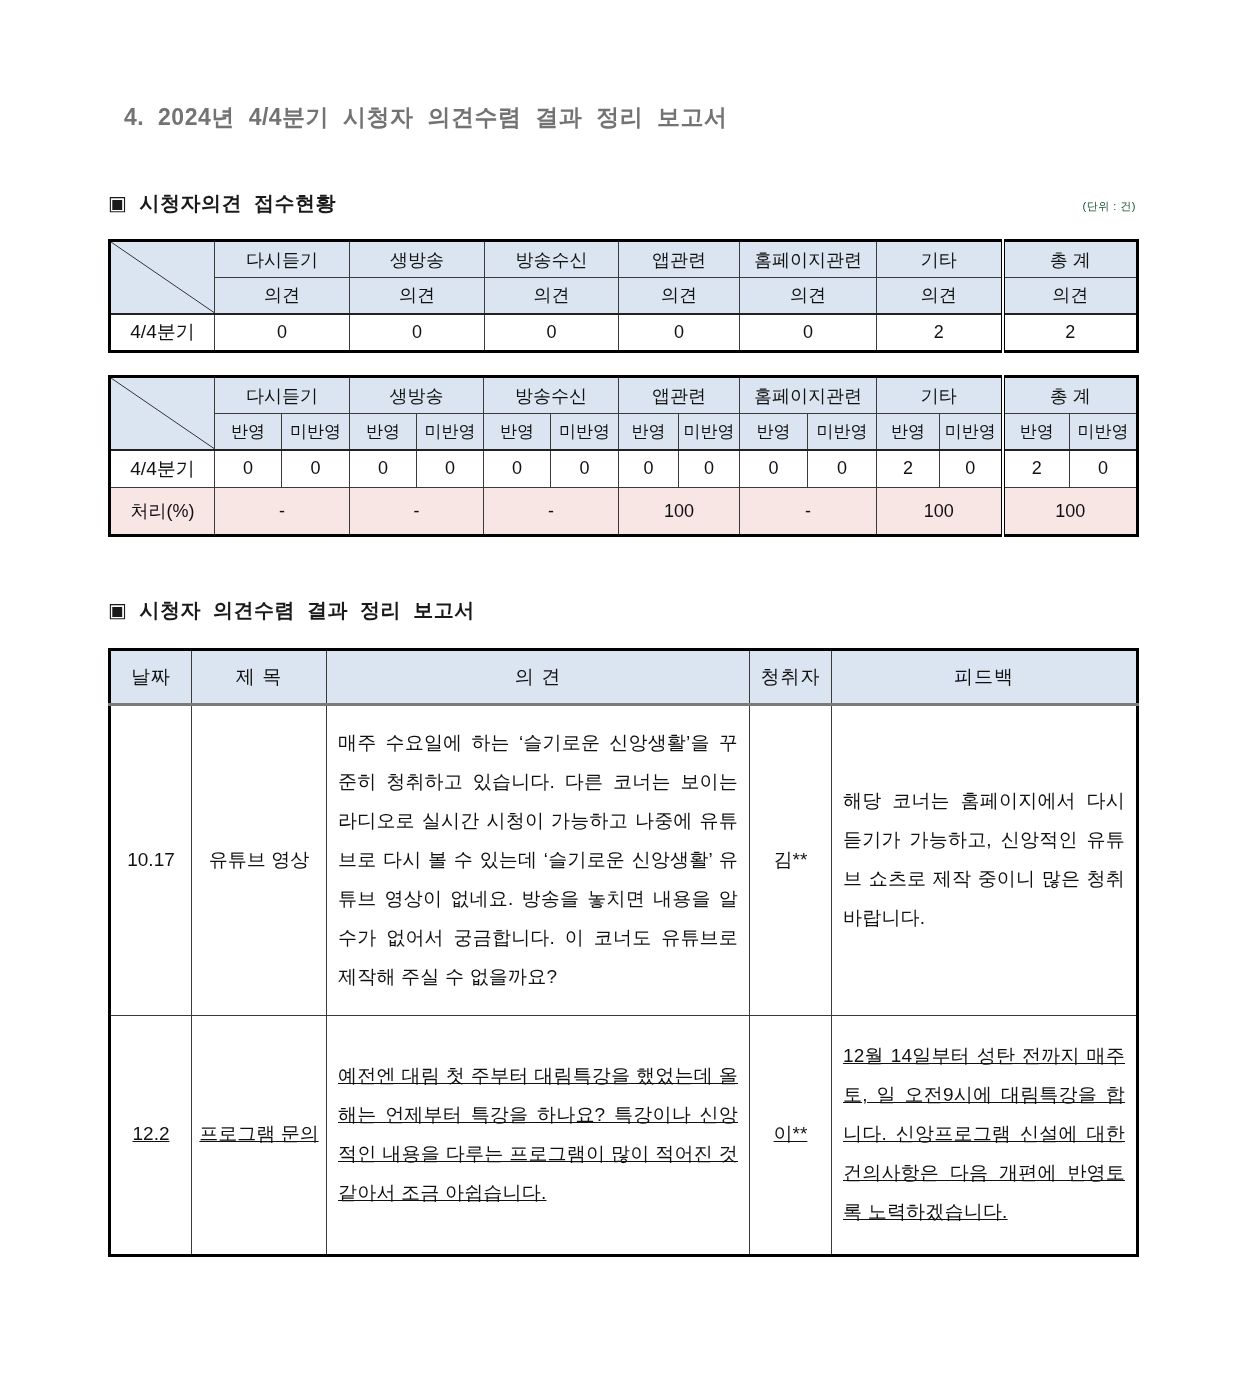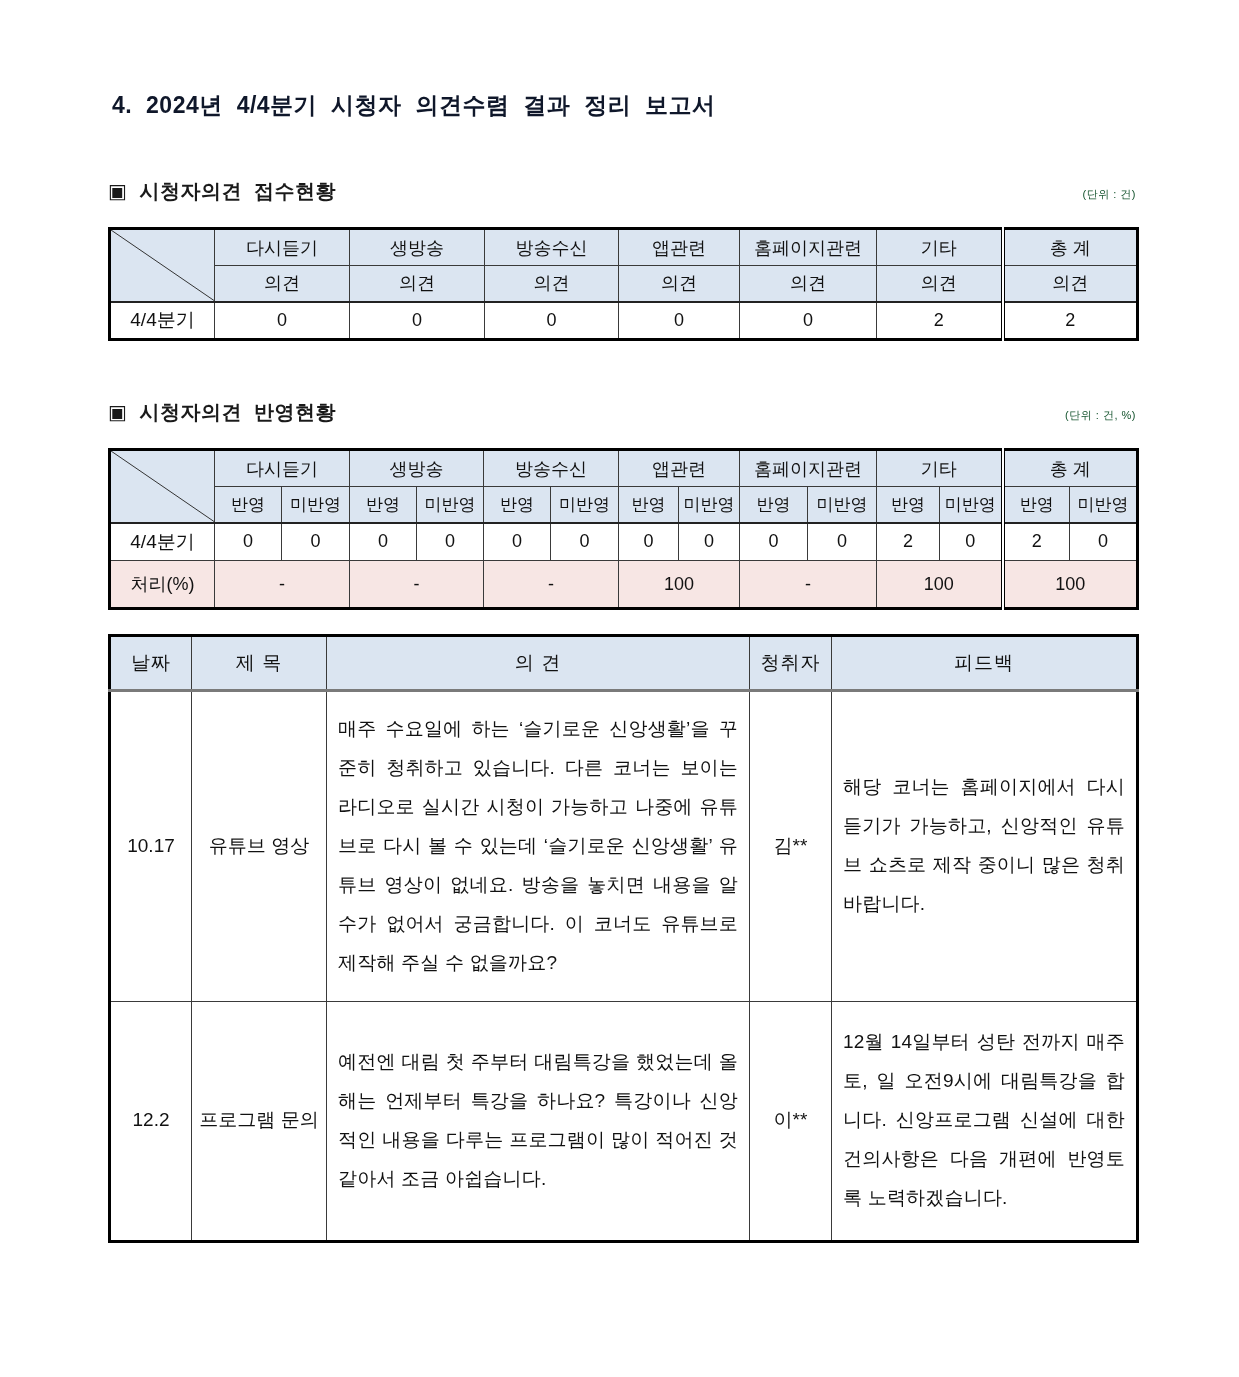--- a/index.html
+++ b/index.html
@@ -8,26 +8,26 @@
     position: relative;
     width: 1239px;
     height: 1377px;
     background: #ffffff;
     color: #000;
     font-family: "Liberation Sans", "DejaVu Sans", sans-serif;
     padding: 86px 103px 0 108px;
     overflow: hidden;
   }
   .doc-title {
-    margin: 4px;
+    margin: 16px;
     font-size: 23px;
     font-weight: bold;
     letter-spacing: 0.5px;
     word-spacing: 7px;
-    color: #0f172a;
+    color: #737373;
   }
   .sec-head {
     display: flex;
     justify-content: space-between;
     align-items: baseline;
   }
   .sec-head.s1 { margin-top: 57px; }
   .sec-head.s2 { margin-top: 58px; }
   .sec-head.s3 { margin-top: 60px; }
   .sec-title {
@@ -81,21 +81,21 @@
 
   
   .t3 { margin-top: 24px; }
   .t3 th {
     height: 55px;
     font-size: 19px;
     letter-spacing: 1px;
     border-bottom: 3px solid #7a7a7a;
   }
   .t3 .row-a td { height: 310px; }
-  .t3 .row-b td { height: 240px; }
+  .t3 .row-b td { height: 240px; text-decoration: underline; }
   .t3 td { font-size: 19px; }
   .t3 td.flow {
     text-align: justify;
     padding: 18px 11px;
     line-height: 2.05;
     letter-spacing: 0.2px;
   }
   .t3 td.mid { line-height: 1.8; padding: 4px 6px; }
 </style>
 </head>
@@ -151,24 +151,20 @@
       <td>0</td>
       <td>0</td>
       <td>0</td>
       <td>0</td>
       <td>2</td>
       <td class="dbl">2</td>
     </tr>
   </tbody>
     </table>
 
-  <div class="sec-head s2">
-    <div class="sec-title">▣ 시청자의견 반영현황</div>
-    <div class="unit-label">(단위 : 건, %)</div>
-  </div>
 
   <table class="t2">
     <colgroup>
       <col style="width:105px">
       <col style="width:67px">
         <col style="width:68px">
       <col style="width:67px">
         <col style="width:67px">
       <col style="width:67px">
         <col style="width:68px">
@@ -235,20 +231,23 @@
       <td class="pink-bg" colspan="2">-</td>
       <td class="pink-bg" colspan="2">-</td>
       <td class="pink-bg" colspan="2">100</td>
       <td class="pink-bg" colspan="2">-</td>
       <td class="pink-bg" colspan="2">100</td>
       <td class="pink-bg dbl" colspan="2">100</td>
     </tr>
   </tbody>
     </table>
 
+  <div class="sec-head s3">
+    <div class="sec-title">▣ 시청자 의견수렴 결과 정리 보고서</div>
+  </div>
 
   <table class="t3">
     <colgroup>
       <col style="width:82px">
         <col style="width:135px">
         <col style="width:423px">
         <col style="width:82px">
         <col style="width:306px">
     </colgroup>
     <tbody>

